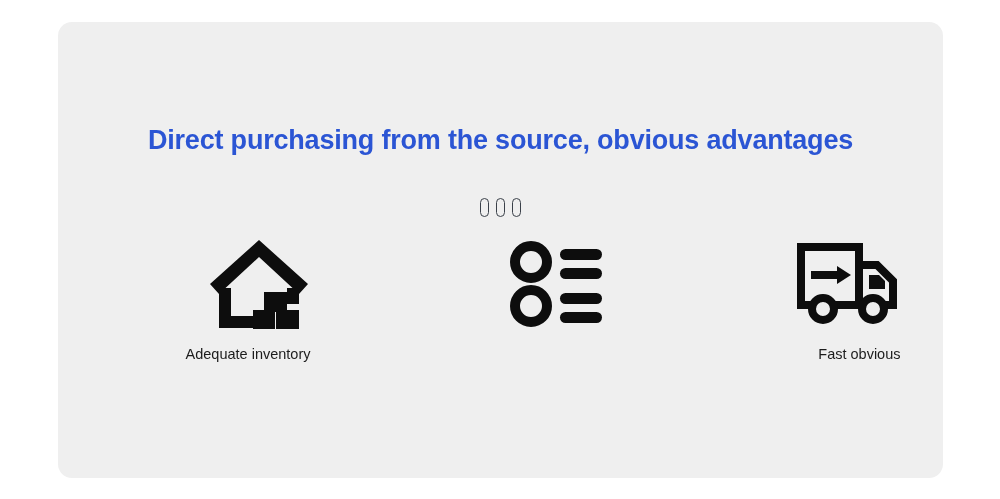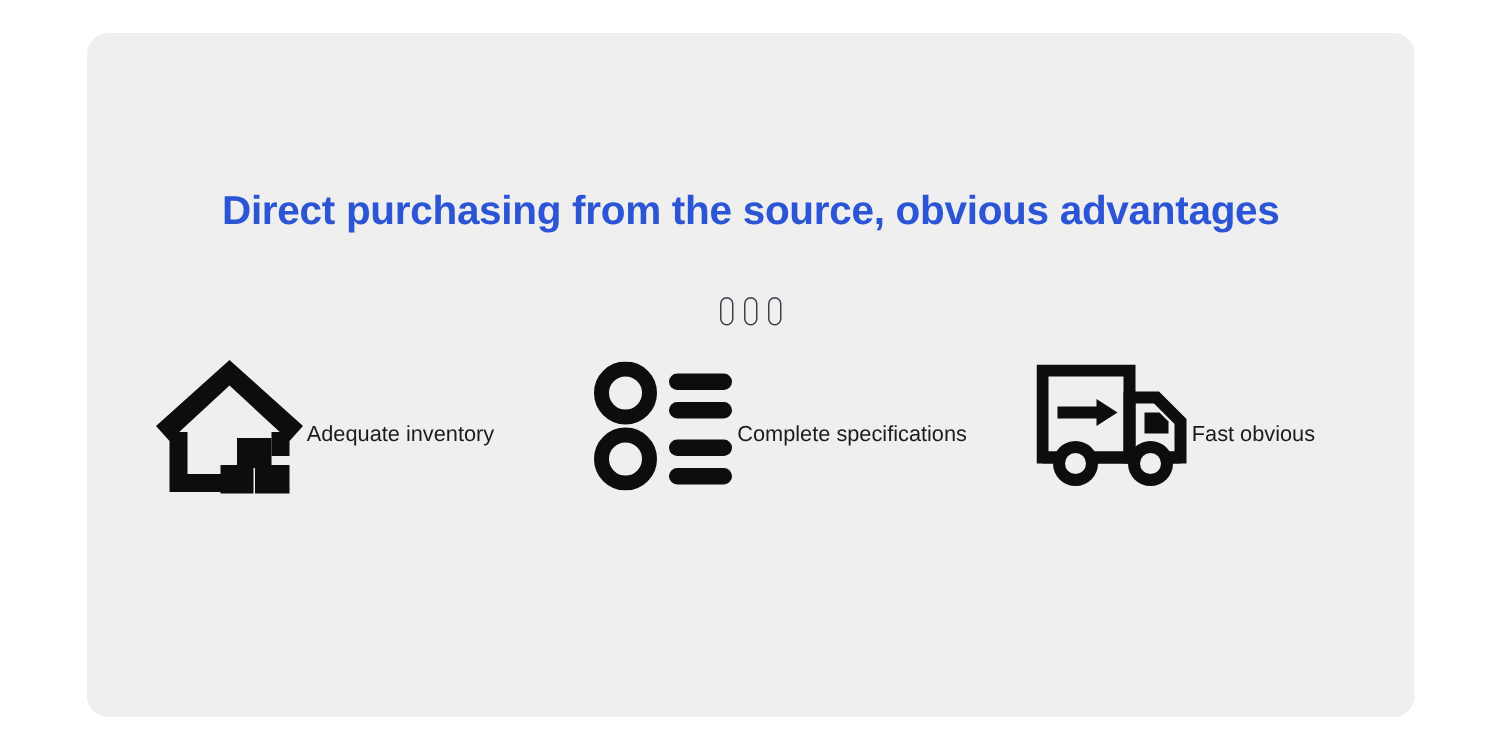--- a/index.html
+++ b/index.html
@@ -76,22 +76,22 @@
     left: 0;
     top: 214px;
     width: 885px;
     display: flex;
     justify-content: space-around;
     align-items: flex-start;
   }
   .feature-item {
     width: 210px;
     display: flex;
-    flex-direction: row;
-    align-items: center;
+    flex-direction: column;
+    align-items: flex-end;
   }
   .feature-icon {
     height: 96px;
     display: flex;
     align-items: center;
     justify-content: center;
   }
   .feature-icon svg {
     display: block;
   }
@@ -150,21 +150,20 @@
             <circle cx="21" cy="21" r="16" stroke="#0d0d0d" stroke-width="10" fill="none"></circle>
 
             <circle cx="21" cy="65" r="16" stroke="#0d0d0d" stroke-width="10" fill="none"></circle>
 
             <rect x="50" y="8" width="42" height="11" rx="5.5" fill="#0d0d0d"></rect>
             <rect x="50" y="27" width="42" height="11" rx="5.5" fill="#0d0d0d"></rect>
             <rect x="50" y="52" width="42" height="11" rx="5.5" fill="#0d0d0d"></rect>
             <rect x="50" y="71" width="42" height="11" rx="5.5" fill="#0d0d0d"></rect>
           </svg>
         </div>
-        <div class="feature-label">Complete specifications</div>
       </div>
 
       <div class="feature-item">
         <div class="feature-icon">
           <svg width="104" height="82" viewBox="0 0 104 82" fill="none" aria-hidden="true">
 
             <path d="M4 4 H62 V62 H4 Z" stroke="#0d0d0d" stroke-width="8" fill="none"></path>
 
             <path d="M62 22 H80 L96 38 V62 H62 Z" stroke="#0d0d0d" stroke-width="8" fill="none"></path>
 

